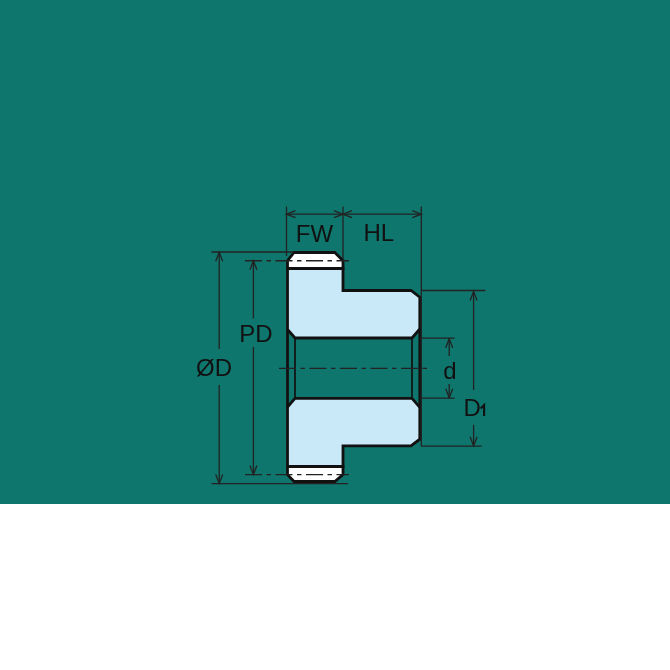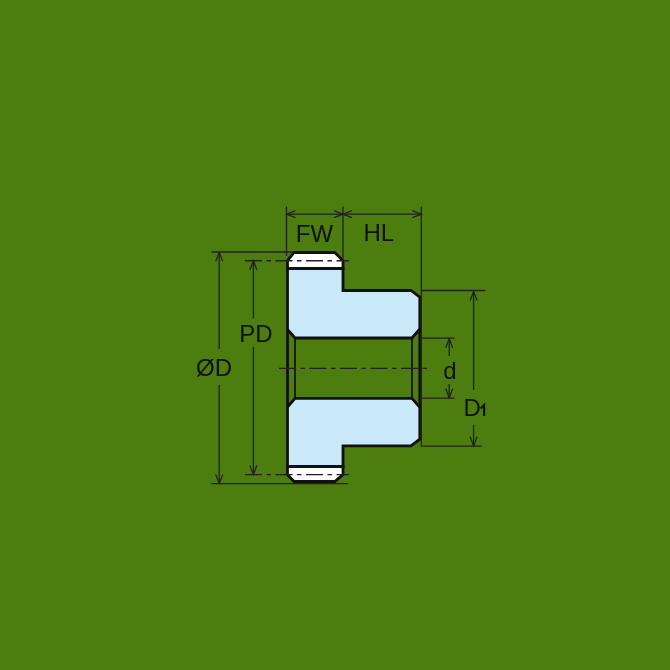--- a/index.html
+++ b/index.html
@@ -1,16 +1,16 @@
 <!DOCTYPE html>
 <html><head>
 <meta charset="utf-8">
 <style>
   html,body{margin:0;padding:0;background:#ffffff;}
-  .wrap{width:670px;height:670px;position:relative;overflow:hidden;background:#4d7c0f;}
+  .wrap{width:670px;height:504px;position:relative;overflow:hidden;background:#0f766e;}
   svg{display:block;}
   text{font-family:"Liberation Sans", sans-serif; fill:#111;}
 </style>
 </head>
 <body>
 <div class="wrap">
 <svg width="670" height="670" viewBox="0 0 670 670">
 
   <path d="M 287.5 268.5 L 343 268.5 L 343 290.5 L 411 290.5 L 419.8 297.2 L 419.8 329 L 412 338 L 295 338 L 287.5 329.5 Z" fill="#c9e9f8" stroke="#111" stroke-width="2.8" stroke-linejoin="miter"></path>
 

